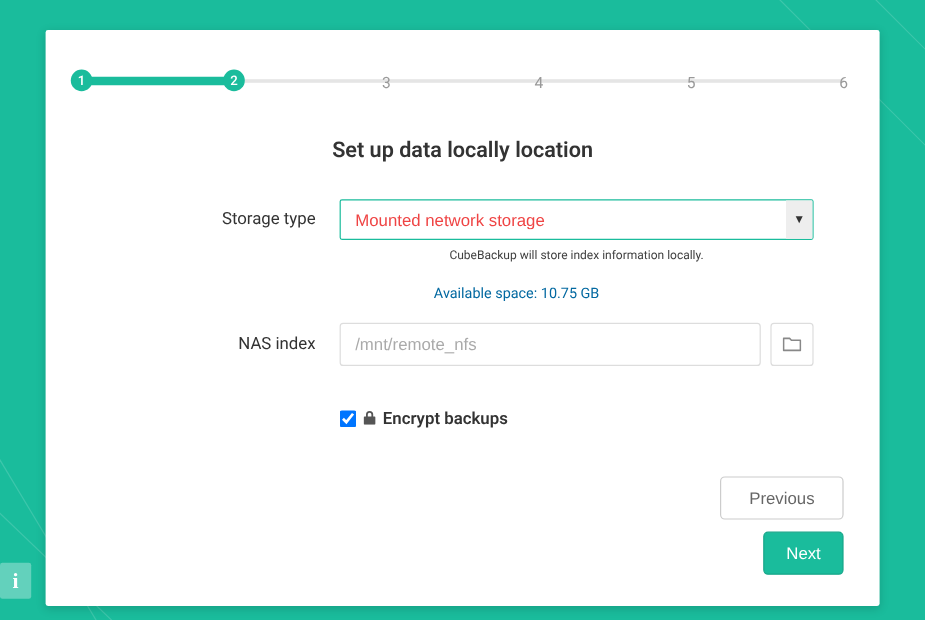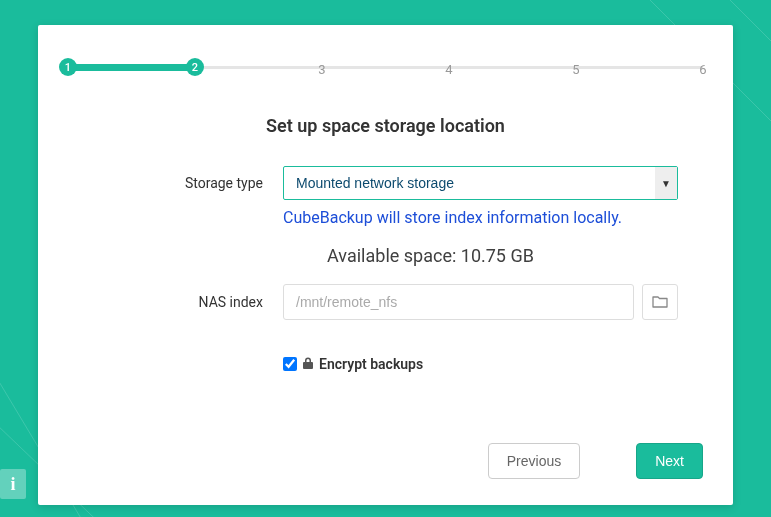--- a/index.html
+++ b/index.html
@@ -107,21 +107,21 @@
       align-items: center;
       gap: 8px;
     }
     .select {
       width: 100%;
       height: 34px;
       border: 1px solid #1abc9c;
       background: #fff;
       padding: 0 28px 0 12px;
       font-size: 14px;
-      color: #0c4a6e;
+      color: #ef4444;
       appearance: none;
       -webkit-appearance: none;
       position: relative;
       border-radius: 2px;
     }
     .select-wrap {
       position: relative;
       width: 100%;
     }
     .select-caret {
@@ -133,23 +133,24 @@
       background: #eee;
       display: flex;
       align-items: center;
       justify-content: center;
       pointer-events: none;
       color: #333;
       font-size: 10px;
     }
     .help-text {
       margin-left: 190px;
-      font-size: 16px;
-      color: #1d4ed8;
+      font-size: 10px;
+      color: #404040;
       margin-bottom: 18px;
+      text-align: center;
     }
     .text-input {
       flex: 1;
       height: 36px;
       border: 1px solid #ddd;
       border-radius: 3px;
       padding: 0 12px;
       font-size: 14px;
       color: #555;
     }
@@ -163,22 +164,22 @@
       border-radius: 3px;
       background: #fff;
       display: flex;
       align-items: center;
       justify-content: center;
       cursor: pointer;
       color: #666;
     }
     .available-space {
       text-align: center;
-      font-size: 18px;
-      color: #404040;
+      font-size: 12px;
+      color: #0369a1;
       margin: 6px 0 18px 90px;
     }
     .encrypt-row {
       margin-left: 190px;
       margin-top: 36px;
       display: flex;
       align-items: center;
       gap: 6px;
       font-size: 14px;
       font-weight: 600;
@@ -190,21 +191,22 @@
     }
     .lock-icon {
       font-size: 12px;
       color: #555;
     }
     .button-row {
       position: absolute;
       bottom: 26px;
       right: 30px;
       display: flex;
-      gap: 20px;
+      gap: 10px;
+      flex-direction: column;
     }
     .btn {
       height: 36px;
       padding: 0 18px;
       border-radius: 4px;
       font-size: 14px;
       cursor: pointer;
       display: flex;
       align-items: center;
       justify-content: center;
@@ -266,21 +268,21 @@
         <span>4</span>
       </div>
     <div class="stepper-node pending" style="left:80%">
         <span>5</span>
       </div>
     <div class="stepper-node pending" style="left:100%">
         <span>6</span>
       </div>
   </div>
 
-  <h2 class="page-title">Set up space storage location</h2>
+  <h2 class="page-title">Set up data locally location</h2>
 
   <div class="form">
 
     <div class="form-row">
       <label class="form-label">Storage type</label>
       <div class="form-control-wrap">
         <div class="select-wrap">
           <select class="select">
             <option>Mounted network storage</option>
           </select>

